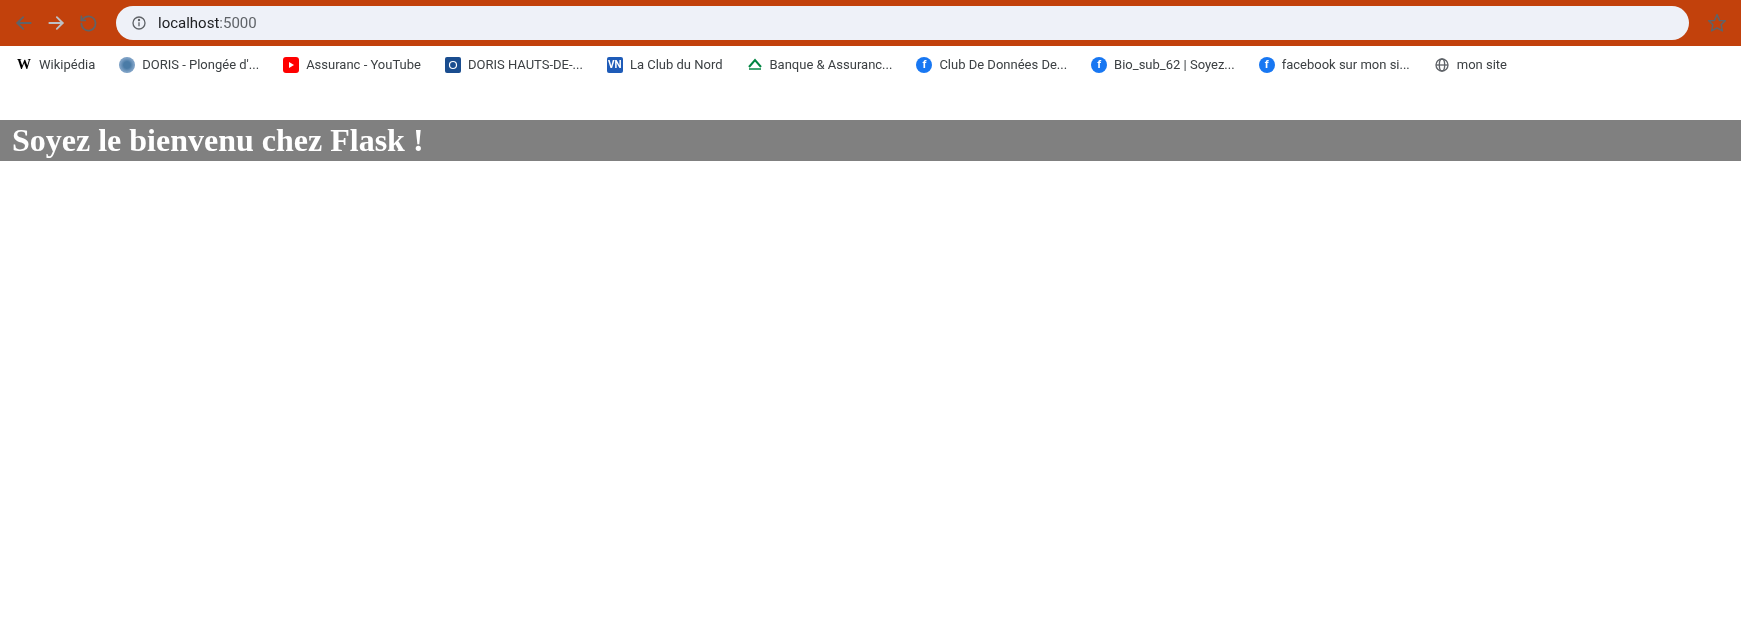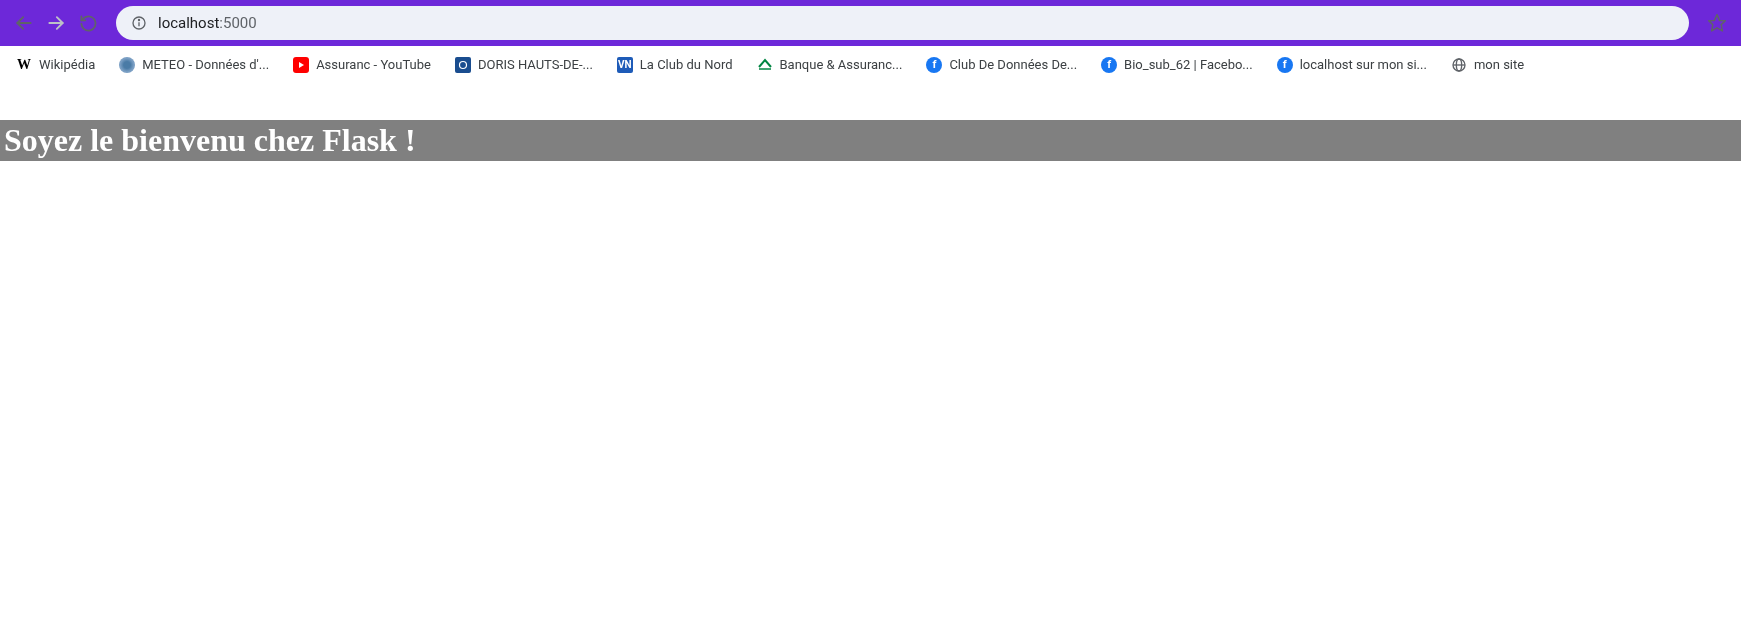--- a/index.html
+++ b/index.html
@@ -13,21 +13,21 @@
       width: 1741px;
       height: 642px;
       overflow: hidden;
     }
     .toolbar {
       display: flex;
       align-items: center;
       height: 46px;
       padding: 0 8px;
       gap: 0;
-      background: #6d28d9;
+      background: #c2410c;
     }
     .nav-btn {
       width: 32px;
       height: 32px;
       display: flex;
       align-items: center;
       justify-content: center;
       border: none;
       background: transparent;
       cursor: pointer;
@@ -121,21 +121,21 @@
     .favicon.globe { color: #5f6368; }
     .content {
       padding-top: 36px;
     }
     .heading-banner {
       background: #808080;
       color: #ffffff;
       font-family: "Times New Roman", Times, serif;
       font-size: 32px;
       font-weight: bold;
-      padding: 2px 4px;
+      padding: 2px 12px;
       width: 100%;
     }
   </style>
 </head>
 <body>
 
 <div class="toolbar">
   <button class="nav-btn">
     <svg width="20" height="20" viewBox="0 0 24 24" fill="none" stroke="currentColor" stroke-width="2.2" stroke-linecap="round" stroke-linejoin="round">
         <line x1="20" y1="12" x2="4" y2="12"></line>
@@ -173,21 +173,21 @@
   </button>
 </div>
 
 <div class="bookmarks-bar">
   <div class="bookmark-item">
     <span class="favicon wiki">W</span>
     <span>Wikipédia</span>
   </div>
   <div class="bookmark-item">
     <span class="favicon doris"></span>
-    <span>METEO - Données d'...</span>
+    <span>DORIS - Plongée d'...</span>
   </div>
   <div class="bookmark-item">
     <span class="favicon youtube">
       <svg width="10" height="10" viewBox="0 0 10 10">
           <polygon points="3,2 8,5 3,8" fill="#fff"></polygon>
         </svg>
     </span>
     <span>Assuranc - YouTube</span>
   </div>
   <div class="bookmark-item">
@@ -210,25 +210,25 @@
         </svg>
     </span>
     <span>Banque &amp; Assuranc...</span>
   </div>
   <div class="bookmark-item">
     <span class="favicon facebook">f</span>
     <span>Club De Données De...</span>
   </div>
   <div class="bookmark-item">
     <span class="favicon facebook">f</span>
-    <span>Bio_sub_62 | Facebo...</span>
+    <span>Bio_sub_62 | Soyez...</span>
   </div>
   <div class="bookmark-item">
     <span class="favicon facebook">f</span>
-    <span>localhost sur mon si...</span>
+    <span>facebook sur mon si...</span>
   </div>
   <div class="bookmark-item">
     <span class="favicon globe">
       <svg width="16" height="16" viewBox="0 0 24 24" fill="none" stroke="currentColor" stroke-width="2">
           <circle cx="12" cy="12" r="9"></circle>
           <ellipse cx="12" cy="12" rx="4" ry="9"></ellipse>
           <line x1="3" y1="12" x2="21" y2="12"></line>
         </svg>
     </span>
     <span>mon site</span>

